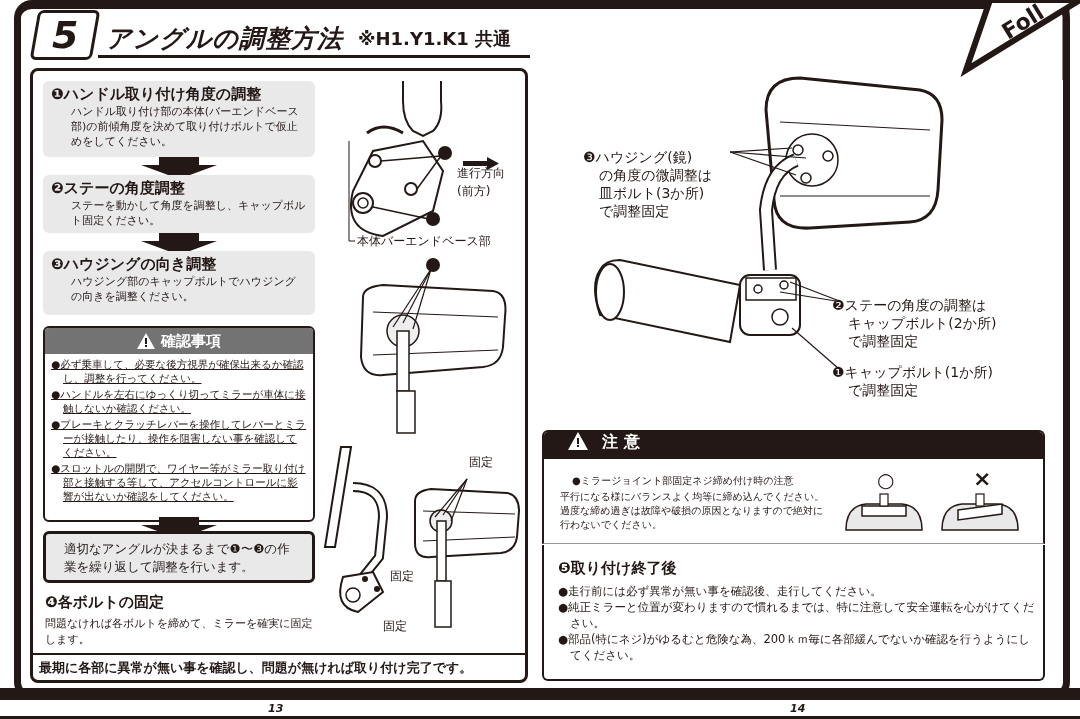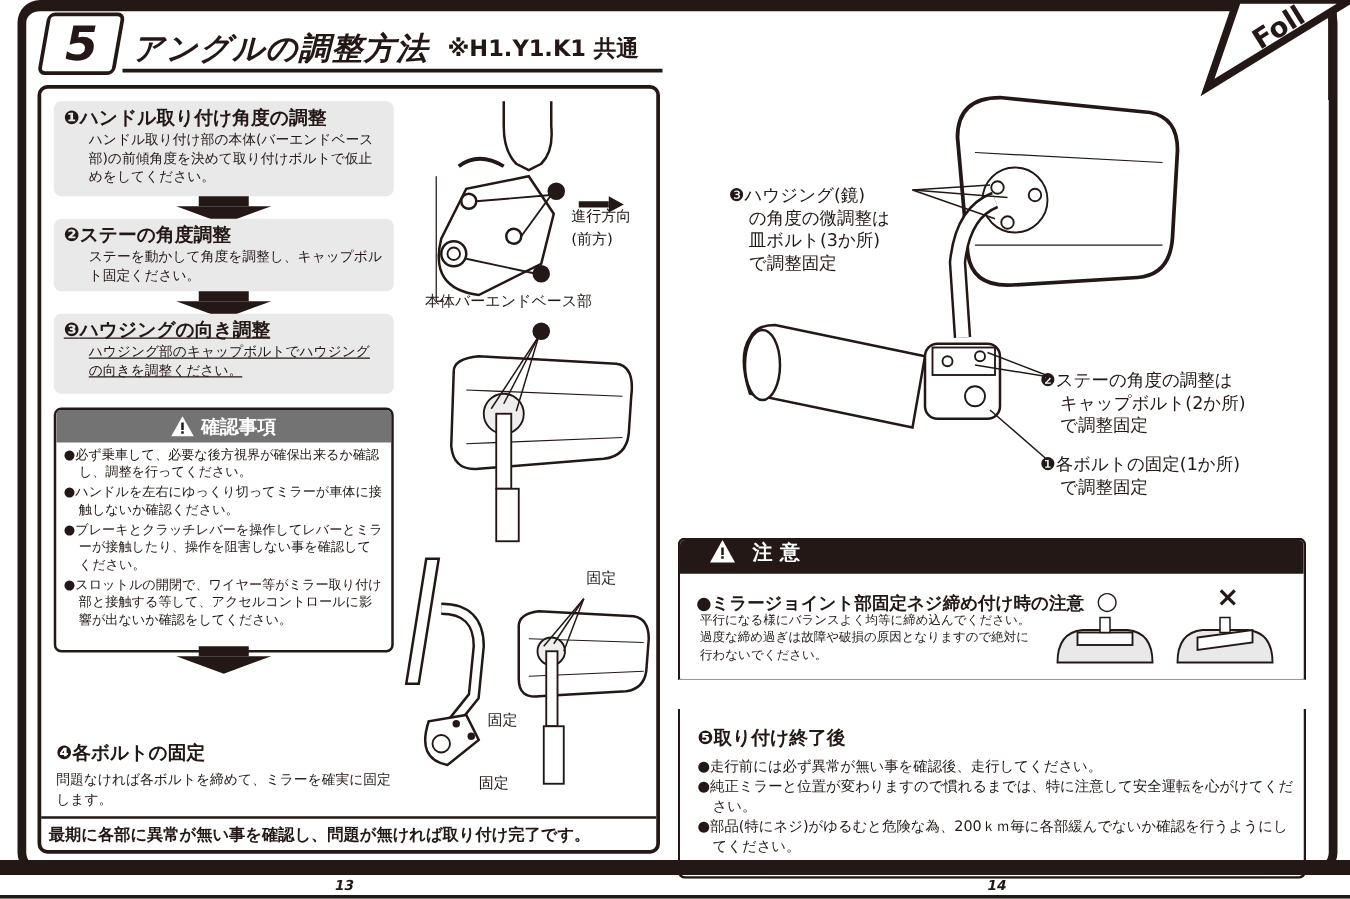--- a/index.html
+++ b/index.html
@@ -30,42 +30,42 @@
   .step-box { position: absolute; left: 10px; width: 272px; background: #e9e9ea; border-radius: 6px; padding: 4px 8px; }
   .step-title { font-size: 15px; font-weight: bold; white-space: nowrap; }
   .step-body { font-size: 11px; line-height: 15px; padding-left: 20px; }
   .down-arrow { position: absolute; left: 108px; width: 76px; height: 22px; }
   .down-arrow::before { content:""; position:absolute; left:18px; top:0; width:40px; height:8px; background:#231815; }
   .down-arrow::after { content:""; position:absolute; left:0; top:8px; border-left:38px solid transparent; border-right:38px solid transparent; border-top:14px solid #231815; }
 
   .caution-box { position: absolute; left: 10px; top: 255px; width: 272px; height: 196px; border: 2px solid #231815; border-radius: 6px; overflow: hidden; }
   .caution-head { background: #737373; color: #fff; height: 26px; display:flex; align-items:center; justify-content:center; font-size: 15px; font-weight: bold; gap: 6px; }
   .caution-list { list-style: none; padding: 3px 6px 0 6px; }
-  .caution-list li { font-size: 10.5px; line-height: 14px; margin-bottom: 2px; padding-left: 12px; text-indent: -12px; }
+  .caution-list li { font-size: 10.5px; line-height: 14px; margin-bottom: 2px; padding-left: 12px; text-indent: -12px; text-decoration: underline; }
 
   .repeat-box { position: absolute; left: 10px; top: 460px; width: 272px; height: 52px; background: #e9e9ea; border: 3px solid #231815; border-radius: 6px; font-size: 12.5px; line-height: 18px; padding: 6px 10px 0 18px; }
 
   .step4-title { position: absolute; left: 12px; top: 522px; font-size: 15px; font-weight: bold; }
   .step4-body { position: absolute; left: 12px; top: 545px; font-size: 11px; line-height: 16px; }
   .final-rule { position: absolute; left: 0; top: 582px; width: 492px; height: 2px; background: #231815; }
   .final-text { position: absolute; left: 6px; top: 588px; font-size: 13px; font-weight: bold; white-space: nowrap; }
 
   .diag-label { position: absolute; font-size: 12px; white-space: nowrap; }
 
   
   .right-label { position: absolute; font-size: 14px; line-height: 18px; white-space: nowrap; }
 
   .notice-box { position: absolute; left: 542px; top: 430px; width: 503px; height: 114px; border: 2px solid #231815; border-radius: 6px 6px 0 0; border-bottom: 1px solid #999; overflow: hidden; }
   .notice-head { background: #231815; color: #fff; height: 27px; display:flex; align-items:flex-start; padding-left: 24px; gap: 14px; font-size: 16px; font-weight: bold; letter-spacing: 6px; }
-  .notice-sub { position: absolute; left: 13px; top: 42px; font-size: 14px; font-weight: bold; }
+  .notice-sub { position: absolute; left: 28px; top: 42px; font-size: 10px; font-weight: normal; }
   .notice-body { position: absolute; left: 16px; top: 58px; font-size: 10px; line-height: 14px; width: 270px; }
   .ok-mark { position: absolute; left: 877px; top: 468px; font-size: 20px; font-weight: bold; }
   .ng-mark { position: absolute; left: 973px; top: 466px; font-size: 22px; font-weight: bold; }
 
-  .after-box { position: absolute; left: 542px; top: 545px; width: 503px; height: 136px; border: 2px solid #231815; border-top: none; border-radius: 0 0 6px 6px; margin-top: 22px; }
+  .after-box { position: absolute; left: 542px; top: 545px; width: 503px; height: 136px; border: 2px solid #231815; border-top: none; border-radius: 0 0 6px 6px; }
   .after-title { position: absolute; left: 14px; top: 14px; font-size: 15px; font-weight: bold; }
   .after-list { position: absolute; left: 14px; top: 38px; list-style: none; width: 480px; }
   .after-list li { font-size: 11.5px; line-height: 16px; padding-left: 12px; text-indent: -12px; }
 
   svg { position: absolute; overflow: visible; }
 </style>
 </head>
 <body>
 
 <div class="page-frame"></div>
@@ -92,21 +92,21 @@
     <div class="step-body">ハンドル取り付け部の本体(バーエンドベース部)の前傾角度を決めて取り付けボルトで仮止めをしてください。</div>
   </div>
   <div class="down-arrow" style="top:86px;"></div>
 
   <div class="step-box" style="top:104px;height:58px;">
     <div class="step-title"><span>❷</span><span>ステーの角度調整</span></div>
     <div class="step-body">ステーを動かして角度を調整し、キャップボルト固定ください。</div>
   </div>
   <div class="down-arrow" style="top:162px;"></div>
 
-  <div class="step-box" style="top:180px;height:64px;text-decoration:underline;">
+  <div class="step-box" style="top:180px;height:64px;">
     <div class="step-title"><span>❸</span><span>ハウジングの向き調整</span></div>
     <div class="step-body">ハウジング部のキャップボルトでハウジングの向きを調整ください。</div>
   </div>
 
   <div class="caution-box">
     <div class="caution-head">
       <svg width="18" height="16" style="position:relative">
         <polygon points="9,0 18,16 0,16" fill="#fff"></polygon>
           <rect x="8" y="5" width="2" height="6" fill="#231815"></rect>
           <rect x="8" y="12" width="2" height="2" fill="#231815"></rect>
@@ -115,20 +115,21 @@
     </div>
     <ul class="caution-list">
       <li>●必ず乗車して、必要な後方視界が確保出来るか確認し、調整を行ってください。</li>
       <li>●ハンドルを左右にゆっくり切ってミラーが車体に接触しないか確認ください。</li>
       <li>●ブレーキとクラッチレバーを操作してレバーとミラーが接触したり、操作を阻害しない事を確認してください。</li>
       <li>●スロットルの開閉で、ワイヤー等がミラー取り付け部と接触する等して、アクセルコントロールに影響が出ないか確認をしてください。</li>
     </ul>
   </div>
   <div class="down-arrow" style="top:446px;"></div>
 
+  <div class="repeat-box">適切なアングルが決まるまで❶〜❸の作業を繰り返して調整を行います。</div>
 
   <div class="step4-title"><span>❹</span><span>各ボルトの固定</span></div>
   <div class="step4-body" style="width:270px">問題なければ各ボルトを締めて、ミラーを確実に固定します。</div>
 
   <div class="final-rule"></div>
   <div class="final-text">最期に各部に異常が無い事を確認し、問題が無ければ取り付け完了です。</div>
 
   <svg width="200" height="180" style="left:290px;top:10px">
     <path d="M80,0 L80,20 Q80,40 90,50 L100,55 L110,50 Q120,40 118,20 L118,0" fill="none" stroke="#231815" stroke-width="2"></path>
     <path d="M44,52 Q60,40 80,52" fill="none" stroke="#231815" stroke-width="3"></path>
@@ -142,21 +143,21 @@
     <circle cx="122" cy="72" r="7" fill="#231815"></circle>
     <line x1="50" y1="126" x2="106" y2="138" stroke="#231815" stroke-width="1.5"></line>
     <circle cx="110" cy="138" r="7" fill="#231815"></circle>
     <line x1="26" y1="60" x2="26" y2="160" stroke="#231815" stroke-width="1"></line>
     <line x1="26" y1="160" x2="32" y2="160" stroke="#231815" stroke-width="1"></line>
     <rect x="140" y="80" width="24" height="5" fill="#231815"></rect>
     <polygon points="164,76 176,82.5 164,89" fill="#231815"></polygon>
   </svg>
   <div class="diag-label" style="left:424px;top:94px">進行方向</div>
   <div class="diag-label" style="left:424px;top:112px">(前方)</div>
-  <div class="diag-label" style="left:307px;top:162px">本体バーエンドベース部</div>
+  <div class="diag-label" style="left:324px;top:162px">本体バーエンドベース部</div>
 
   <svg width="180" height="190" style="left:320px;top:186px">
     <path d="M10,40 Q10,30 30,28 L140,34 Q155,36 152,60 L150,90 Q148,108 130,110 L30,118 Q10,120 8,100 Z" fill="#fff" stroke="#231815" stroke-width="2"></path>
     <line x1="20" y1="55" x2="145" y2="60" stroke="#231815" stroke-width="1"></line>
     <line x1="20" y1="98" x2="145" y2="93" stroke="#231815" stroke-width="1"></line>
     <circle cx="50" cy="74" r="16" fill="#eee" stroke="#231815" stroke-width="1.5"></circle>
     <rect x="44" y="74" width="12" height="60" fill="#fff" stroke="#231815" stroke-width="1.5"></rect>
     <rect x="44" y="134" width="18" height="42" fill="#fff" stroke="#231815" stroke-width="1.5"></rect>
     <line x1="40" y1="70" x2="78" y2="12" stroke="#231815" stroke-width="1.2"></line>
     <line x1="50" y1="66" x2="78" y2="12" stroke="#231815" stroke-width="1.2"></line>
@@ -220,21 +221,21 @@
   <div style="padding-left:16px">の角度の微調整は</div>
   <div style="padding-left:16px">皿ボルト(3か所)</div>
   <div style="padding-left:16px">で調整固定</div>
 </div>
 <div class="right-label" style="left:832px;top:296px">
   <div><span>❷</span><span>ステーの角度の調整は</span></div>
   <div style="padding-left:16px">キャップボルト(2か所)</div>
   <div style="padding-left:16px">で調整固定</div>
 </div>
 <div class="right-label" style="left:832px;top:363px">
-  <div><span>❶</span><span>各ボルトの固定(1か所)</span></div>
+  <div><span>❶</span><span>キャップボルト(1か所)</span></div>
   <div style="padding-left:16px">で調整固定</div>
 </div>
 
 <div class="notice-box">
   <div class="notice-head">
     <svg width="20" height="18" style="position:relative">
       <polygon points="10,0 20,18 0,18" fill="#fff"></polygon>
         <rect x="9" y="6" width="2" height="6" fill="#231815"></rect>
         <rect x="9" y="13" width="2" height="2" fill="#231815"></rect>
     </svg>

